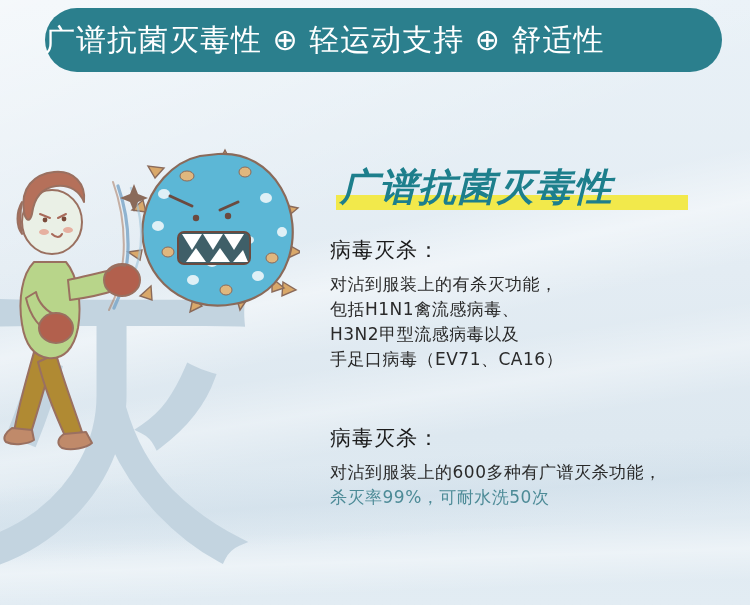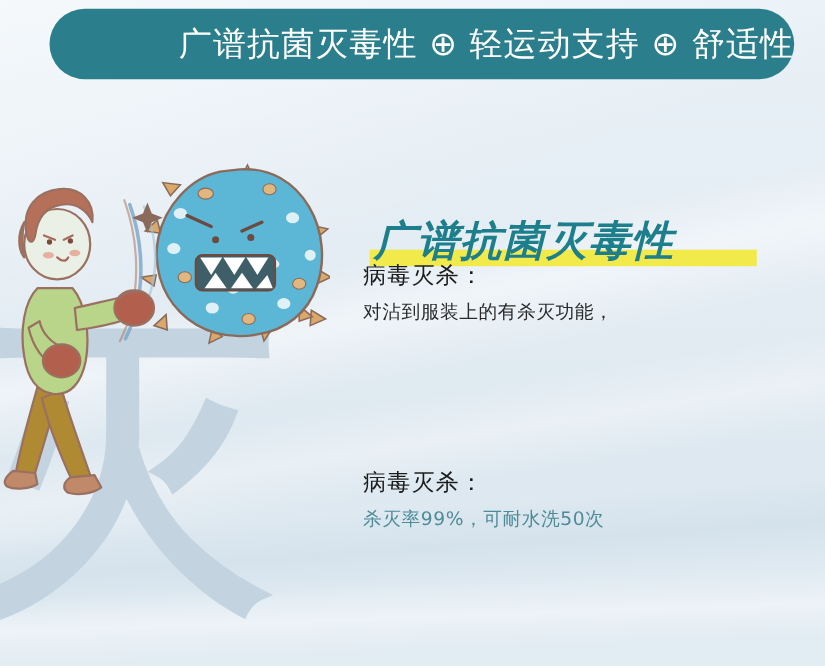--- a/index.html
+++ b/index.html
@@ -20,38 +20,38 @@
       linear-gradient(168deg, rgba(255,255,255,0) 40%, rgba(255,255,255,.45) 47%, rgba(255,255,255,0) 55%),
       linear-gradient(171deg, rgba(255,255,255,0) 58%, rgba(255,255,255,.35) 64%, rgba(255,255,255,0) 70%),
       linear-gradient(176deg, rgba(190,210,225,0) 74%, rgba(190,210,225,.30) 80%, rgba(190,210,225,0) 86%),
       linear-gradient(178deg, rgba(255,255,255,0) 86%, rgba(255,255,255,.40) 91%, rgba(255,255,255,0) 96%);
   }
 
   
   .banner{
     position:absolute;left:45px;top:8px;width:677px;height:64px;
     background:#2b7f8d;border-radius:32px;
-    display:flex;align-items:center;justify-content:flex-end;
+    display:flex;align-items:center;justify-content:flex-start;
   }
   .banner-text{
     color:#ffffff;font-size:30px;letter-spacing:1px;white-space:nowrap;
     font-family:"DejaVu Sans","Liberation Sans",sans-serif;
   }
 
   
   .illus{position:absolute;left:0px;top:140px;width:300px;height:320px;}
   .watermark{
     position:absolute;left:-38px;top:296px;width:300px;height:300px;
     color:#c3d4e0;font-size:290px;line-height:260px;font-weight:700;
     font-family:"DejaVu Sans","Liberation Sans",sans-serif;
     user-select:none;overflow:hidden;
   }
 
   
-  .title-wrap{position:absolute;left:334px;top:162px;width:380px;height:54px;margin-top:32px;}
+  .title-wrap{position:absolute;left:334px;top:162px;width:380px;height:54px;}
   .title-bar{
     position:absolute;left:2px;top:33px;width:352px;height:15px;background:#f2e94b;
   }
   .title{
     position:absolute;left:6px;top:0px;
     font-size:38px;font-weight:700;font-style:italic;color:#1d7f8c;
     letter-spacing:1px;white-space:nowrap;
     font-family:"DejaVu Sans","Liberation Sans",sans-serif;
   }
 
@@ -190,19 +190,23 @@
   </div>
 
   <div class="title-wrap">
     <div class="title-bar"></div>
     <div class="title">广谱抗菌灭毒性</div>
   </div>
 
   <div class="block b1">
     <div class="sec-head">病毒灭杀：</div>
     <div class="body-line">对沾到服装上的有杀灭功能，</div>
+    <div class="body-line">包括H1N1禽流感病毒、</div>
+    <div class="body-line">H3N2甲型流感病毒以及</div>
+    <div class="body-line">手足口病毒（EV71、CA16）</div>
   </div>
 
   <div class="block b2">
     <div class="sec-head">病毒灭杀：</div>
+    <div class="body-line">对沾到服装上的600多种有广谱灭杀功能，</div>
     <div class="body-line accent">杀灭率99%，可耐水洗50次</div>
   </div>
 </div>
 
 </body></html>

